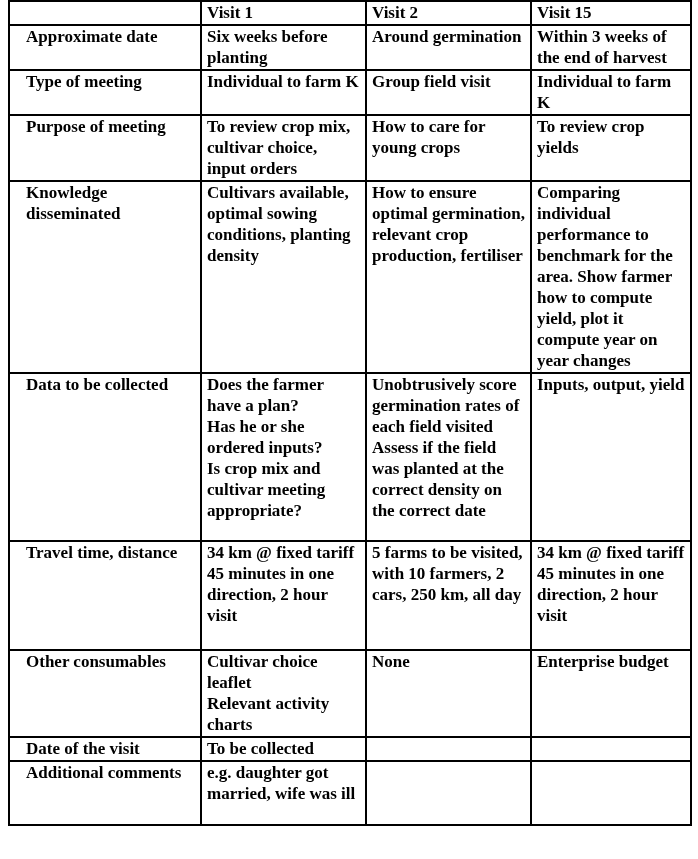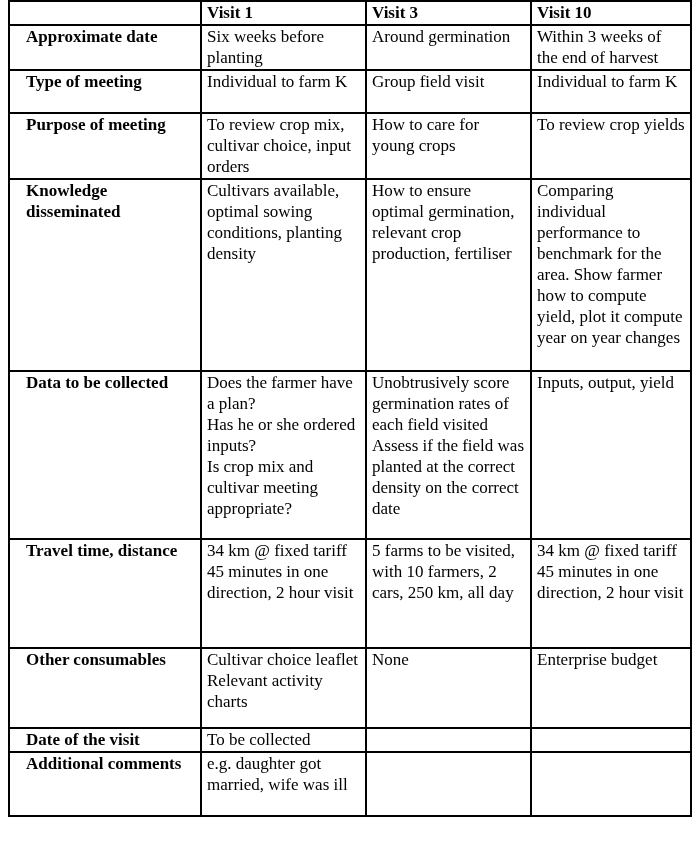--- a/index.html
+++ b/index.html
@@ -33,21 +33,21 @@
     width: 682px;
   }
   table.ext-table th,
   table.ext-table td {
     border: 2px solid #000000;
     vertical-align: top;
     text-align: left;
     padding: 0 5px 1px 5px;
     font-size: 17px;
     line-height: 21px;
-    font-weight: normal;
+    font-weight: bold;
     overflow: hidden;
   }
   table.ext-table thead th {
     font-weight: bold;
     height: 21px;
   }
   table.ext-table th.rowlabel {
     font-weight: bold;
     padding-left: 16px;
   }
@@ -72,22 +72,22 @@
     <colgroup>
       <col style="width:192px">
       <col style="width:165px">
       <col style="width:165px">
       <col style="width:160px">
     </colgroup>
     <thead>
       <tr id="header-row">
           <th></th>
           <th>Visit 1</th>
-          <th>Visit 3</th>
-          <th>Visit 10</th>
+          <th>Visit 2</th>
+          <th>Visit 15</th>
         </tr>
     </thead>
     <tbody id="table-body">
         <tr>
           <th class="rowlabel">Approximate date</th>
           <td>
             <div class="line">Six weeks before planting</div>
           </td>
           <td>
             <div class="line">Around germination</div>

